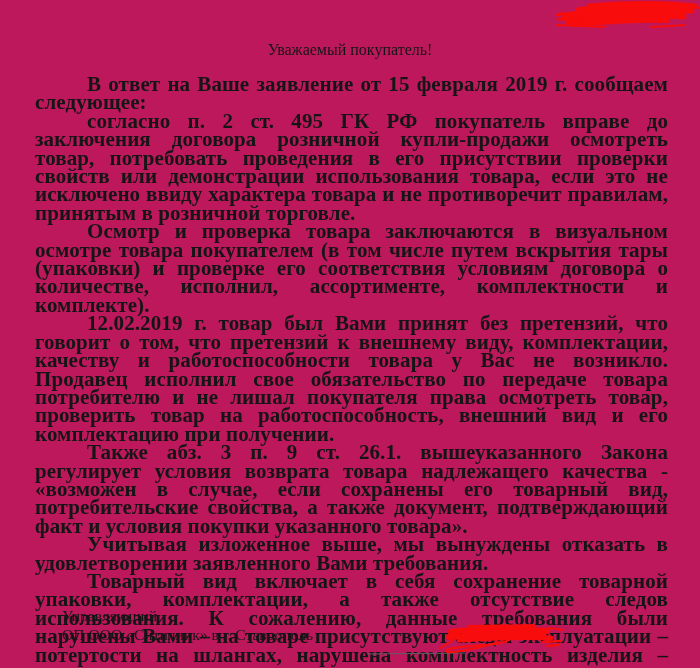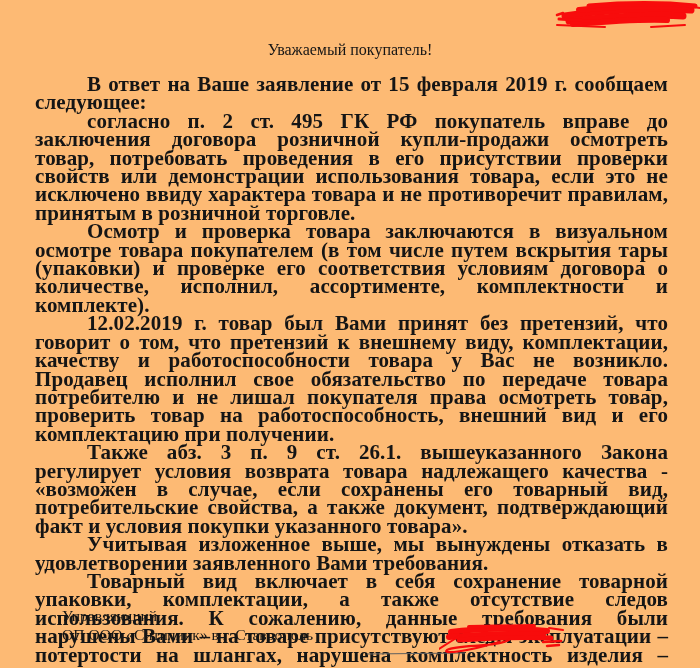--- a/index.html
+++ b/index.html
@@ -11,21 +11,21 @@
     width: 700px;
     height: 668px;
     position: relative;
     overflow: hidden;
     font-family: "Liberation Serif", serif;
     color: #151515;
   }
   .page {
     position: absolute;
     inset: 0;
-    background: #fdba74;
+    background: #be185d;
   }
   .salutation {
     margin-top: 41px;
     text-align: center;
     font-size: 16px;
     line-height: 18px;
     font-weight: normal;
   }
   .body-text {
     margin: 16px 32px 0 35px;

